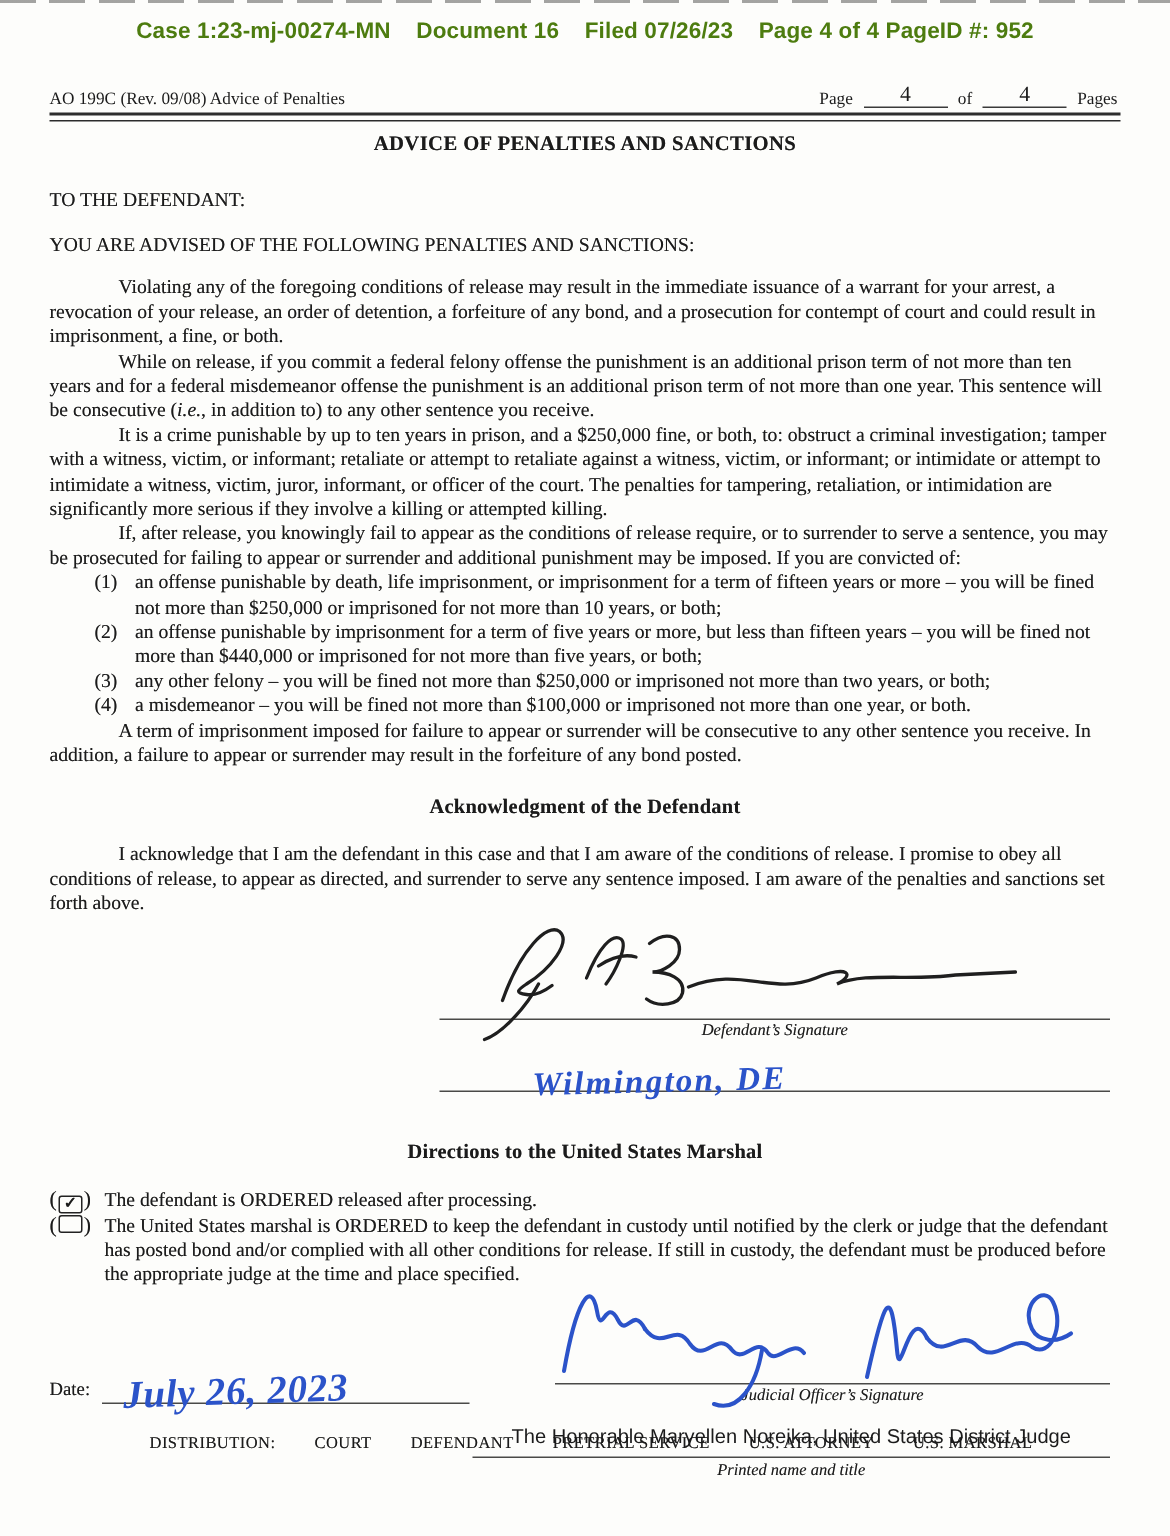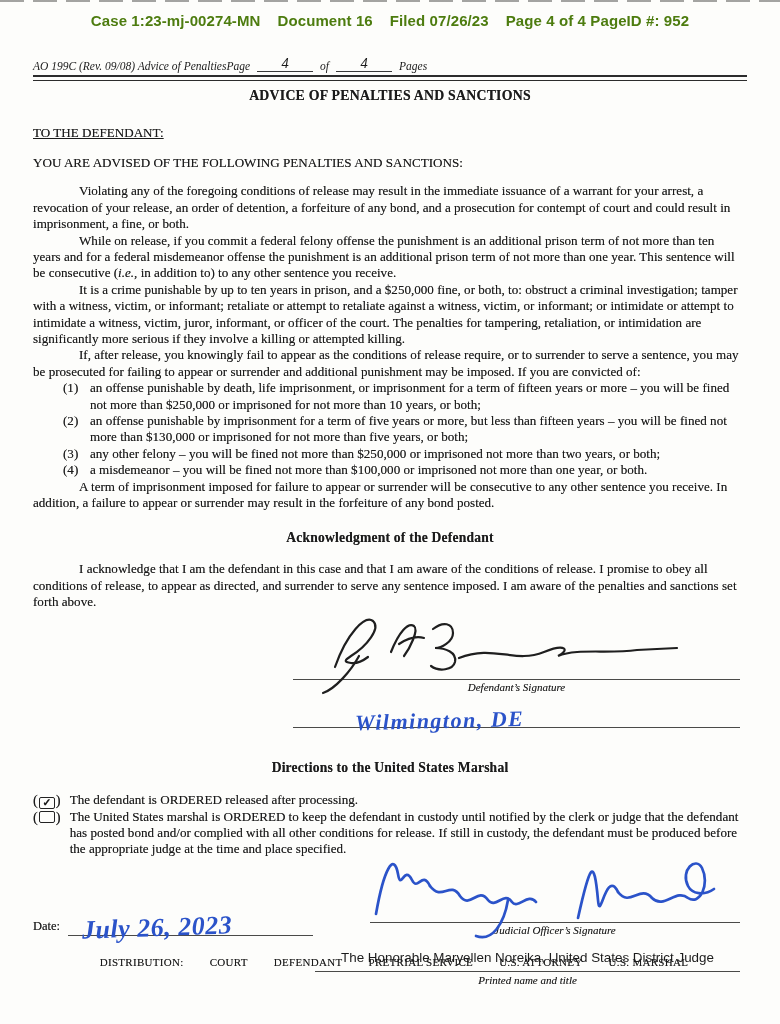--- a/index.html
+++ b/index.html
@@ -18,43 +18,42 @@
     opacity:.55;
   }
   .case-header{
     padding-top:12px;
     display:flex;justify-content:center;gap:17px;
     font-family:"Liberation Sans", sans-serif;
     font-size:15px;font-weight:bold;letter-spacing:.1px;
     color:#4d7c0f;
   }
   .form-row{
-    display:flex;justify-content:flex-start;align-items:flex-end;
+    display:flex;justify-content:space-between;align-items:flex-end;
     margin:27px 35px 0 33px;
     font-size:11.5px;
-    font-style:italic;
   }
   .page-field{display:flex;align-items:flex-end;gap:7px;white-space:nowrap;}
   .page-num{
     display:inline-block;width:56px;text-align:center;
     border-bottom:1px solid #3a3a3a;
     font-size:14.5px;line-height:14px;padding-bottom:1px;
   }
   .double-rule{
     margin:3px 33px 0 33px;height:2.5px;
     border-top:2px solid #2c2c2c;border-bottom:1.5px solid #2c2c2c;
   }
   .doc-title{
     text-align:center;font-weight:bold;font-size:13.8px;
     margin-top:7px;letter-spacing:.25px;
     text-shadow:0 0 .4px rgba(0,0,0,.55);
   }
   .bodyline{margin:0 35px 0 33px;font-size:13.1px;line-height:16.4px;
     text-shadow:0 0 .35px rgba(0,0,0,.5);}
-  .salutation{margin-top:21px;text-decoration:underline;}
+  .salutation{margin-top:21px;}
   .advisory{margin-top:14px;}
   .para{margin:0 35px 0 33px;font-size:13.1px;line-height:16.4px;text-indent:46px;
     text-shadow:0 0 .35px rgba(0,0,0,.5);}
   .para.first{margin-top:12px;}
   .penalty-item{
     position:relative;
     margin:0 35px 0 33px;padding-left:57px;
     font-size:13.1px;line-height:16.4px;
     text-shadow:0 0 .35px rgba(0,0,0,.5);
   }
@@ -151,21 +150,21 @@
 <p class="para"><span>While on release, if you commit a federal felony offense the punishment is an additional prison term of not more than ten years and for a federal misdemeanor offense the punishment is an additional prison term of not more than one year.  This sentence will be consecutive (</span><i>i.e.</i><span>, in addition to) to any other sentence you receive.</span></p>
 <p class="para">It is a crime punishable by up to ten years in prison, and a $250,000 fine, or both, to: obstruct a criminal investigation; tamper with a witness, victim, or informant; retaliate or attempt to retaliate against a witness, victim, or informant; or intimidate or attempt to intimidate a witness, victim, juror, informant, or officer of the court.  The penalties for tampering, retaliation, or intimidation are significantly more serious if they involve a killing or attempted killing.</p>
 <p class="para">If, after release, you knowingly fail to appear as the conditions of release require, or to surrender to serve a sentence, you may be prosecuted for failing to appear or surrender and additional punishment may be imposed.  If you are convicted of:</p>
 
 <div class="penalty-item">
   <span class="pnum">(1)</span>
   <span>an offense punishable by death, life imprisonment, or imprisonment for a term of fifteen years or more – you will be fined not more than $250,000 or imprisoned for not more than 10 years, or both;</span>
 </div>
 <div class="penalty-item">
   <span class="pnum">(2)</span>
-  <span>an offense punishable by imprisonment for a term of five years or more, but less than fifteen years – you will be fined not more than $130,000 or imprisoned for not more than five years, or both;</span>
+  <span>an offense punishable by imprisonment for a term of five years or more, but less than fifteen years – you will be fined not more than $440,000 or imprisoned for not more than five years, or both;</span>
 </div>
 <div class="penalty-item">
   <span class="pnum">(3)</span>
   <span>any other felony –  you will be fined not more than $250,000 or imprisoned not more than two years, or both;</span>
 </div>
 <div class="penalty-item">
   <span class="pnum">(4)</span>
   <span>a misdemeanor –  you will be fined not more than $100,000 or imprisoned not more than one year, or both.</span>
 </div>
 

